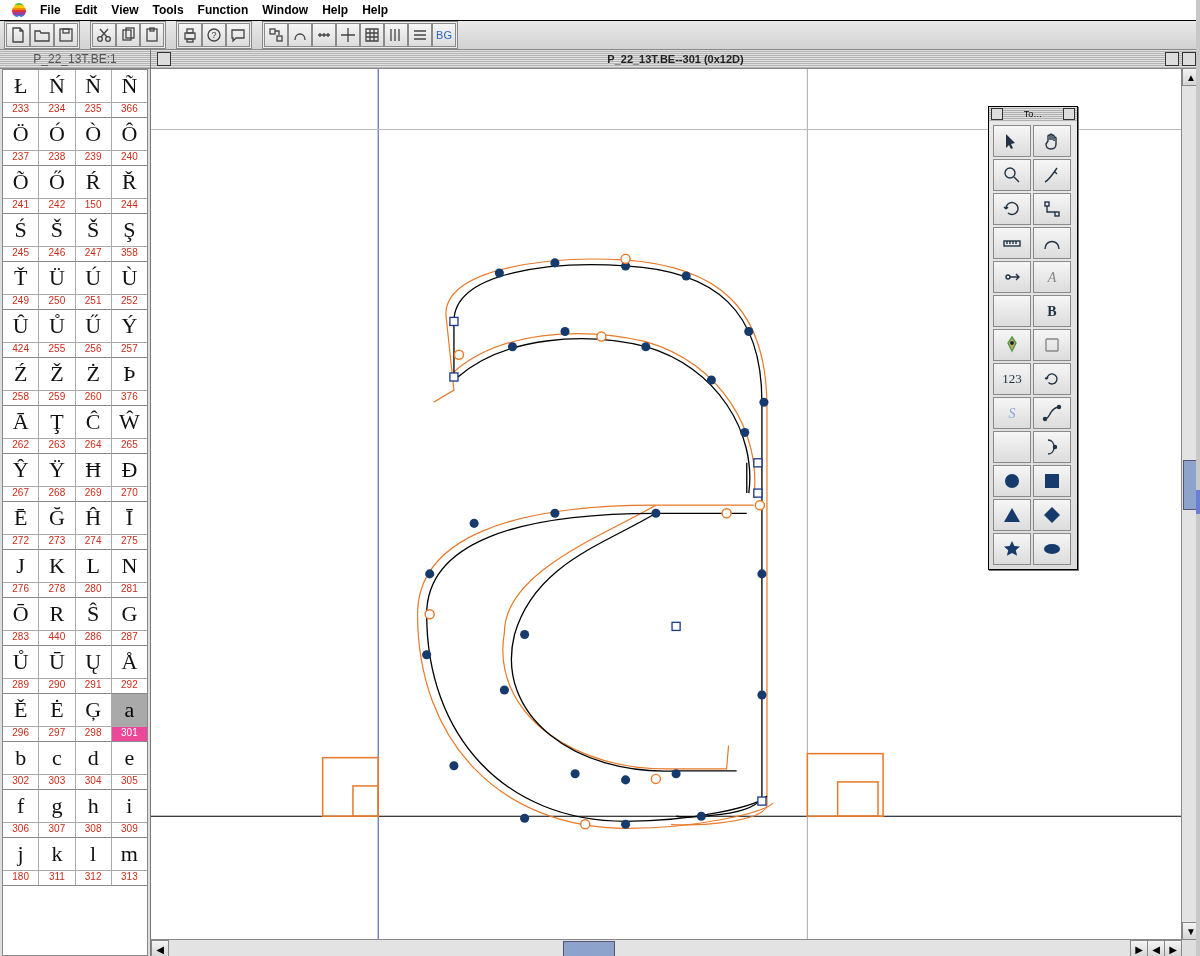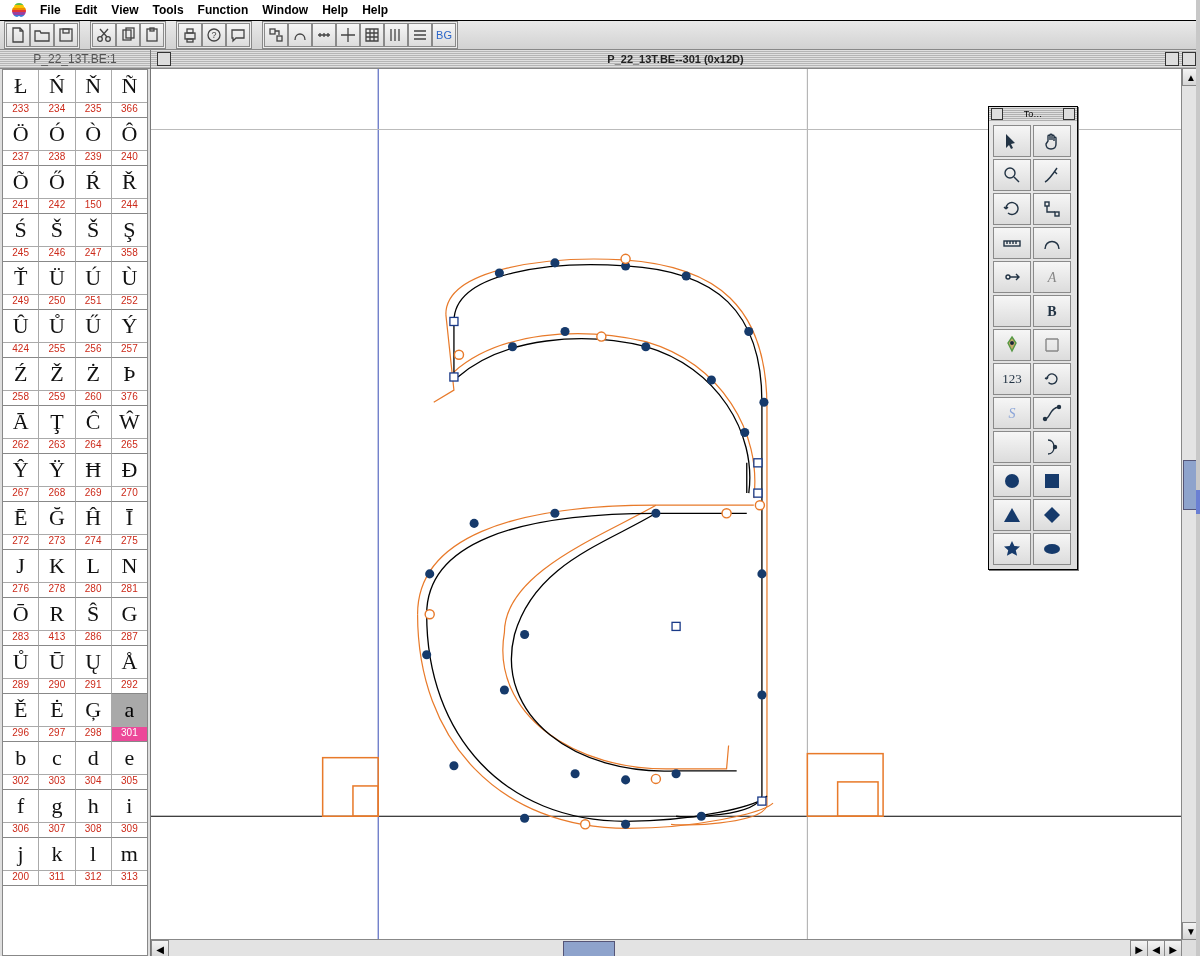--- a/index.html
+++ b/index.html
@@ -554,21 +554,21 @@
             <div class="gl-num">281</div>
           </div>
         </div>
         <div class="gl-row">
           <div class="gl-cell">
             <div class="gl-letter">Ō</div>
             <div class="gl-num">283</div>
           </div>
           <div class="gl-cell">
             <div class="gl-letter">R</div>
-            <div class="gl-num">413</div>
+            <div class="gl-num">440</div>
           </div>
           <div class="gl-cell">
             <div class="gl-letter">Ŝ</div>
             <div class="gl-num">286</div>
           </div>
           <div class="gl-cell">
             <div class="gl-letter">G</div>
             <div class="gl-num">287</div>
           </div>
         </div>
@@ -640,21 +640,21 @@
             <div class="gl-num">308</div>
           </div>
           <div class="gl-cell">
             <div class="gl-letter">i</div>
             <div class="gl-num">309</div>
           </div>
         </div>
         <div class="gl-row">
           <div class="gl-cell">
             <div class="gl-letter">j</div>
-            <div class="gl-num">200</div>
+            <div class="gl-num">180</div>
           </div>
           <div class="gl-cell">
             <div class="gl-letter">k</div>
             <div class="gl-num">311</div>
           </div>
           <div class="gl-cell">
             <div class="gl-letter">l</div>
             <div class="gl-num">312</div>
           </div>
           <div class="gl-cell">

